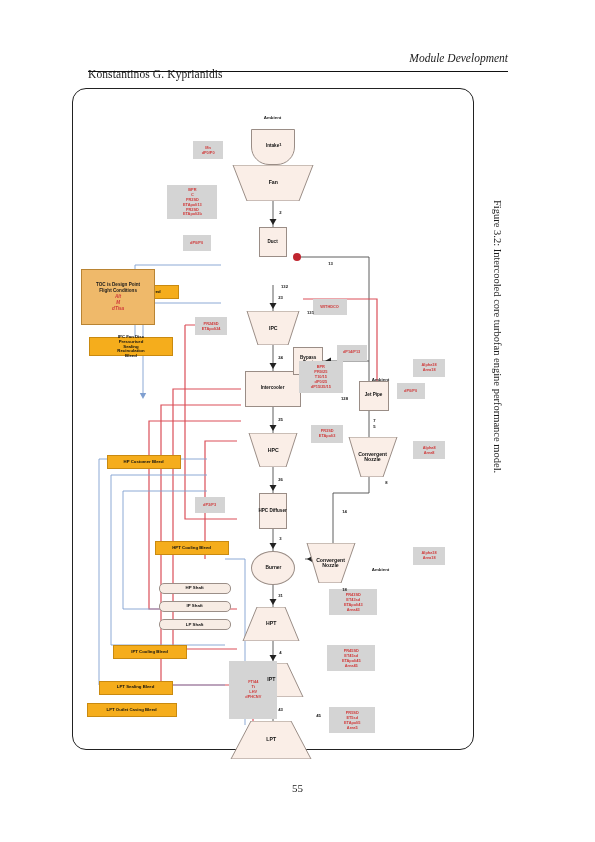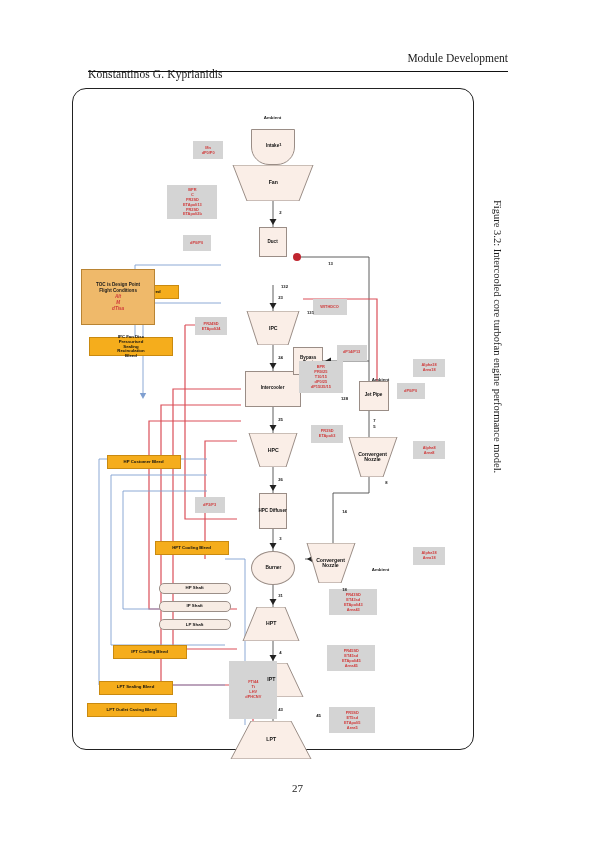--- a/index.html
+++ b/index.html
@@ -1,21 +1,21 @@
 <!DOCTYPE html>
 <html><head>
 <meta charset="utf-8">
 <style>
   html,body{margin:0;padding:0;background:#fff;}
   body{width:595px;height:842px;position:relative;font-family:"Liberation Serif",serif;color:#1a1a1a;overflow:hidden;}
 
   
   .runhead{position:absolute;left:88px;top:52px;width:420px;height:24px;}
   .runhead .left{position:absolute;left:0;top:16px;font-size:11.5px;letter-spacing:.1px;}
-  .runhead .right{position:absolute;right:0;top:0;font-size:11.5px;}
+  .runhead .right{position:absolute;right:0;top:0;font-size:11.5px;font-style:italic;}
   .runhead .rule{position:absolute;left:0;right:0;top:19px;height:1px;background:#111;}
 
   
   .pageno{position:absolute;left:0;right:0;top:782px;text-align:center;font-size:11px;}
 
   
   .caption{position:absolute;left:492px;top:200px;width:420px;
            transform-origin:0 0;transform:rotate(90deg) translateY(-100%);
            font-size:10.5px;white-space:nowrap;}
 
@@ -70,21 +70,21 @@
 </style>
 </head>
 <body>
 
 <div class="runhead">
   <div class="left">Konstantinos G. Kyprianidis</div>
   <div class="right">Module Development</div>
   <div class="rule"></div>
 </div>
 
-<div class="pageno">27</div>
+<div class="pageno">55</div>
 
 <div class="caption">Figure 3.2: Intercooled core turbofan engine performance model.</div>
 
 <div class="figframe">
   <div class="rot">
    <div class="canvas">
 
     <svg class="wires" viewBox="0 0 660 400">
       <g stroke="#4d4d4d" stroke-width="0.9" fill="none">
 

